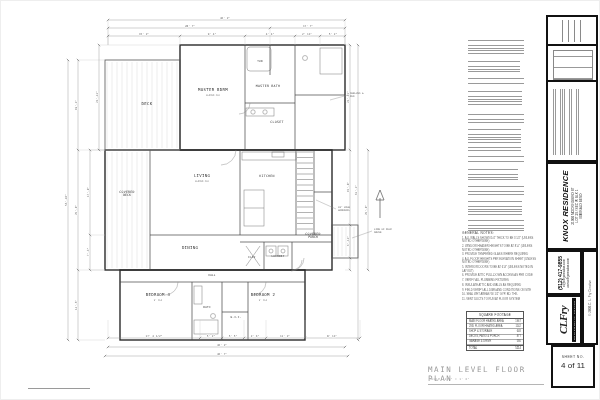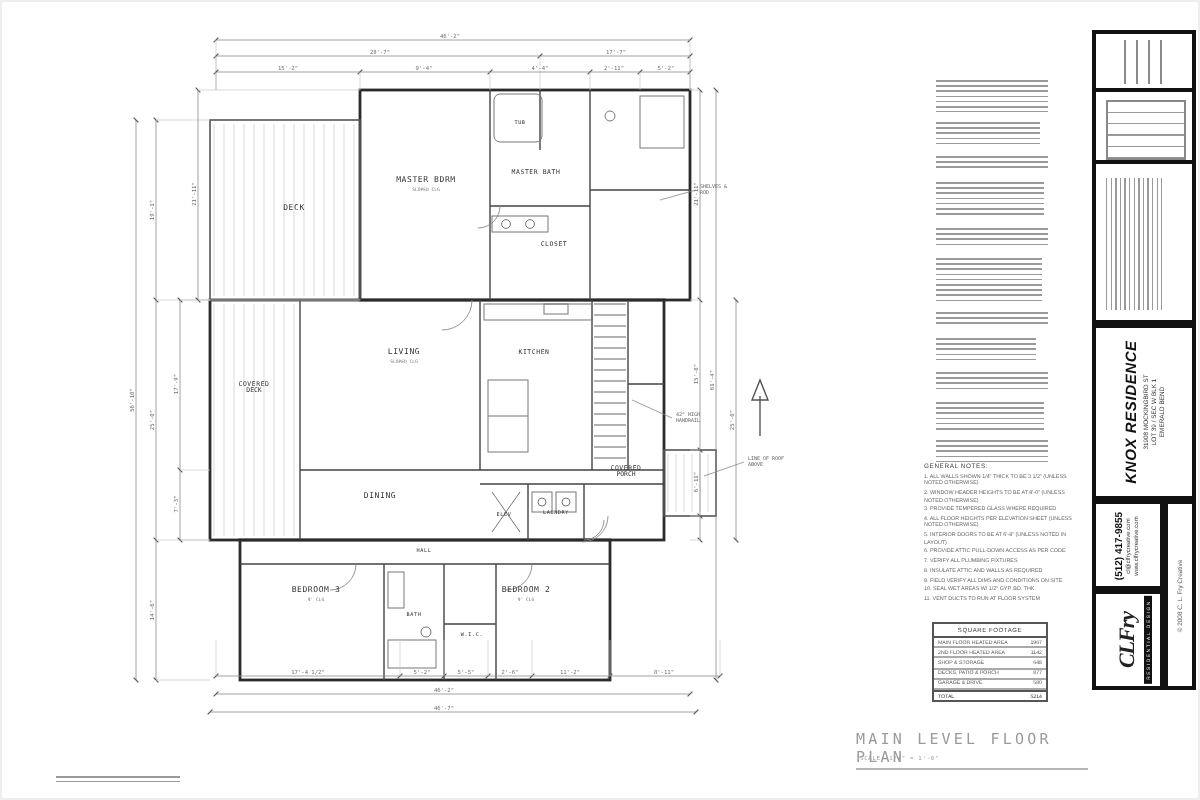--- a/index.html
+++ b/index.html
@@ -329,14 +329,20 @@
         <span style="font-family:'Liberation Serif',serif;font-style:italic;font-weight:bold;font-size:11px;color:#222;letter-spacing:-.5px;">CLFry</span>
       </div>
       <div style="font-family:'Liberation Sans',sans-serif;font-size:2.4px;letter-spacing:.8px;background:#111;color:#fff;padding:.5px 2px;">RESIDENTIAL DESIGN</div>
     </div>
   </div>
 
   <div class="tb" style="left:582px;top:250px;width:16px;height:95px;">
     <div class="vtext" style="font-family:'Liberation Sans',sans-serif;font-size:3.2px;color:#555;">© 2008 C. L. Fry Creative</div>
   </div>
 
+  <div class="tb" style="left:551px;top:345px;width:44px;height:43px;">
+    <div style="text-align:center;font-family:'Liberation Sans',sans-serif;padding-top:8px;">
+      <div style="font-size:3.5px;color:#444;letter-spacing:.4px;">SHEET NO.</div>
+      <div style="font-size:8px;color:#222;margin-top:2px;">4 of 11</div>
+    </div>
+  </div>
 
 </div>
 
 </body></html>

